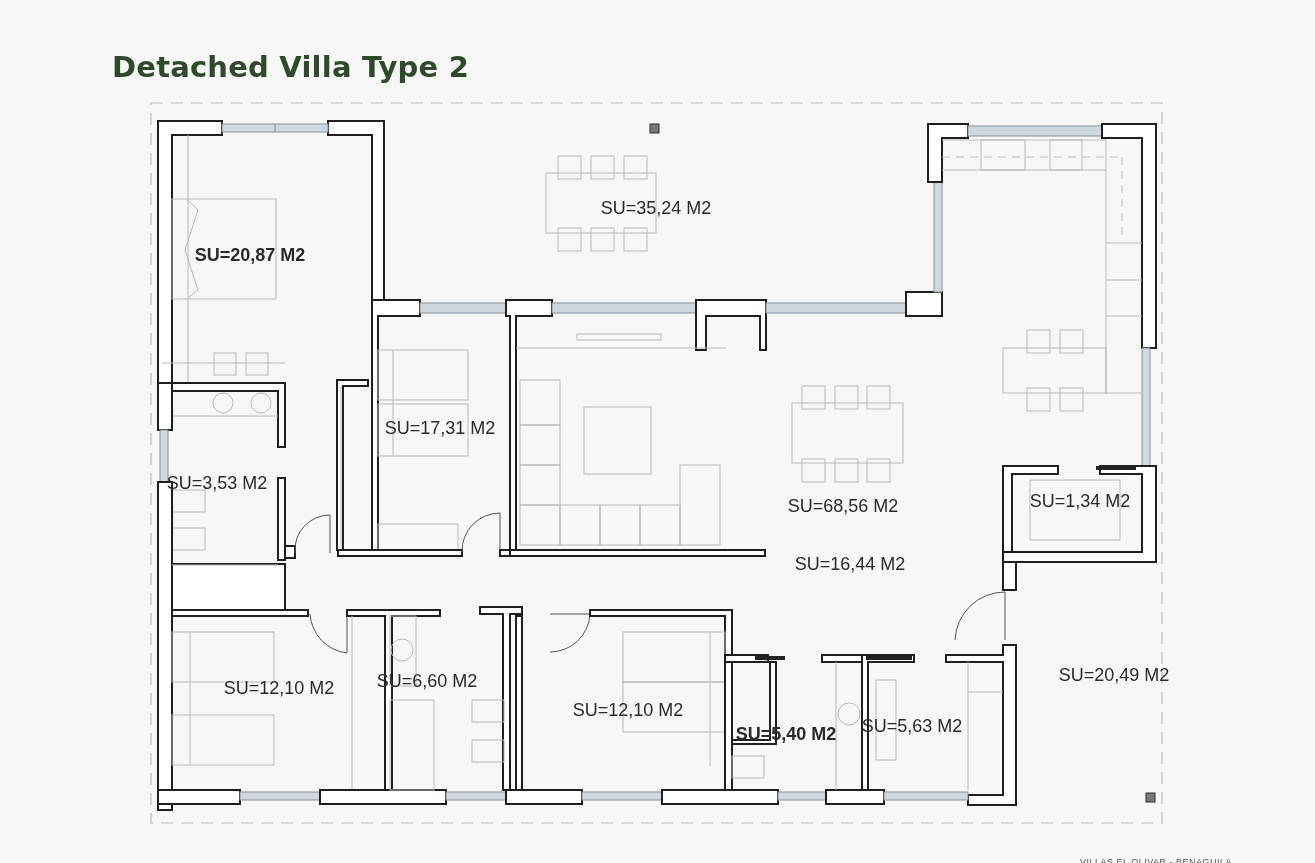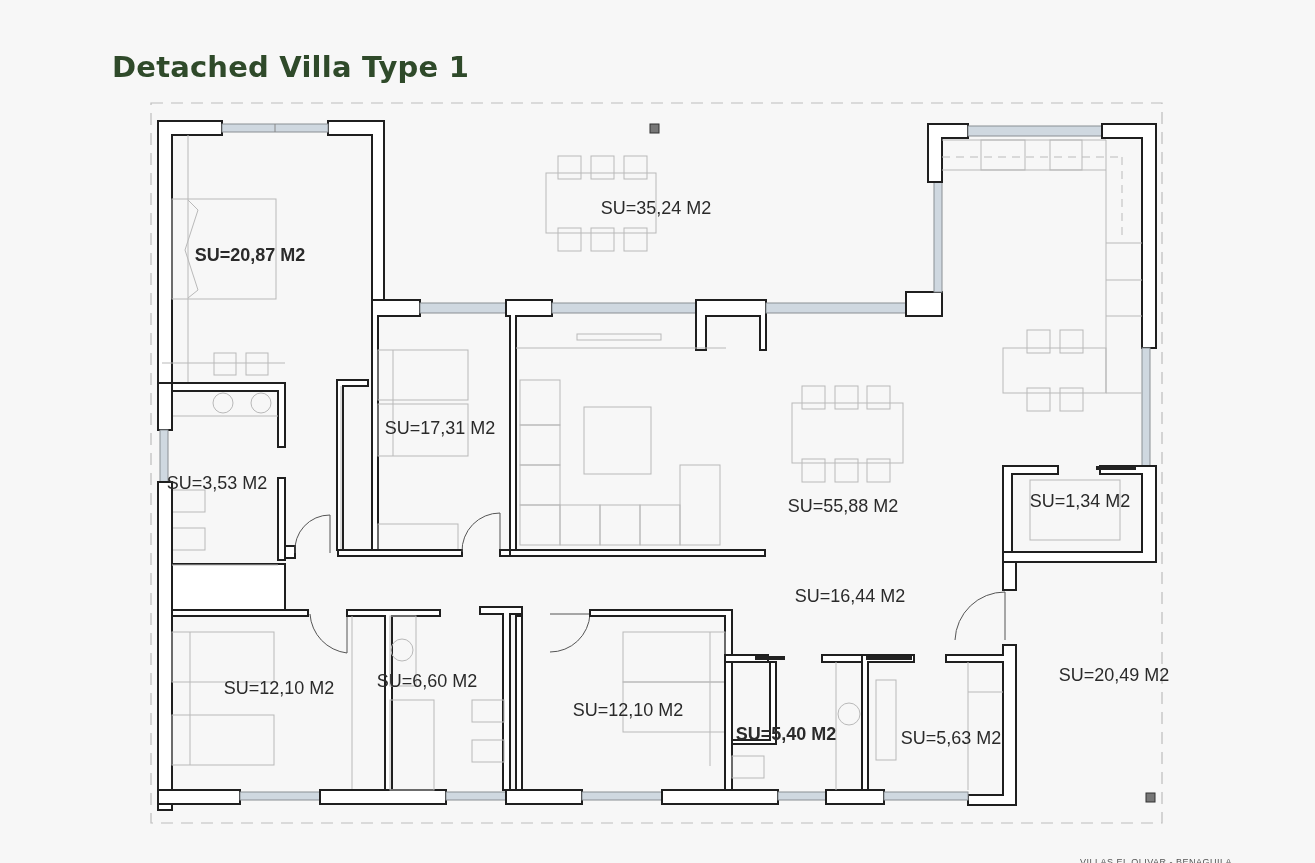--- a/index.html
+++ b/index.html
@@ -35,21 +35,21 @@
   .wall { fill: #ffffff; stroke: #1f1f1f; stroke-width: 2; }
   .fur { fill: none; stroke: #b9b9b9; stroke-width: 1; }
   .win { fill: #cfd8e0; stroke: #8a8f94; stroke-width: 1; }
   .dash { fill: none; stroke: #bdbdbd; stroke-width: 1.2; stroke-dasharray: 12 8; }
   .door { fill: none; stroke: #555; stroke-width: 1; }
   .pillar { fill: #777; stroke: #333; stroke-width: 1; }
 </style>
 </head>
 <body>
 
-<h1 class="title">Detached Villa Type 1</h1>
+<h1 class="title">Detached Villa Type 2</h1>
 
 <svg class="plan" viewBox="0 0 1315 863" xmlns="http://www.w3.org/2000/svg">
 
   <rect class="dash" x="151" y="103" width="1011" height="720"></rect>
 
   <rect class="pillar" x="650" y="124" width="9" height="9"></rect>
   <rect class="pillar" x="1146" y="793" width="9" height="9"></rect>
 
   <g>
     <path class="wall" d="M158,121 L222,121 L222,135 L172,135 L172,383 L158,383 Z"></path>
@@ -203,24 +203,24 @@
   <line class="fur" x1="968" y1="662" x2="968" y2="790"></line>
   <line class="fur" x1="968" y1="692" x2="1003" y2="692"></line>
   <rect class="win" x="884" y="792" width="84" height="8"></rect>
 </svg>
 
 <div>
   <span class="room-label" style="left:250px;top:255px;font-weight:bold;">SU=20,87 M2</span>
   <span class="room-label" style="left:656px;top:208px;">SU=35,24 M2</span>
   <span class="room-label" style="left:217px;top:483px;">SU=3,53 M2</span>
   <span class="room-label" style="left:440px;top:428px;">SU=17,31 M2</span>
-  <span class="room-label" style="left:843px;top:506px;">SU=55,88 M2</span>
+  <span class="room-label" style="left:843px;top:506px;">SU=68,56 M2</span>
   <span class="room-label" style="left:1080px;top:501px;">SU=1,34 M2</span>
-  <span class="room-label" style="left:850px;top:596px;">SU=16,44 M2</span>
+  <span class="room-label" style="left:850px;top:564px;">SU=16,44 M2</span>
   <span class="room-label" style="left:279px;top:688px;">SU=12,10 M2</span>
   <span class="room-label" style="left:427px;top:681px;">SU=6,60 M2</span>
   <span class="room-label" style="left:628px;top:710px;">SU=12,10 M2</span>
   <span class="room-label" style="left:786px;top:734px;font-weight:bold;">SU=5,40 M2</span>
-  <span class="room-label" style="left:951px;top:726px;margin-top:12px;">SU=5,63 M2</span>
+  <span class="room-label" style="left:912px;top:726px;">SU=5,63 M2</span>
   <span class="room-label" style="left:1114px;top:675px;">SU=20,49 M2</span>
 </div>
 
 <div class="caption">VILLAS EL OLIVAR - BENAGUILA</div>
 
 </body></html>

